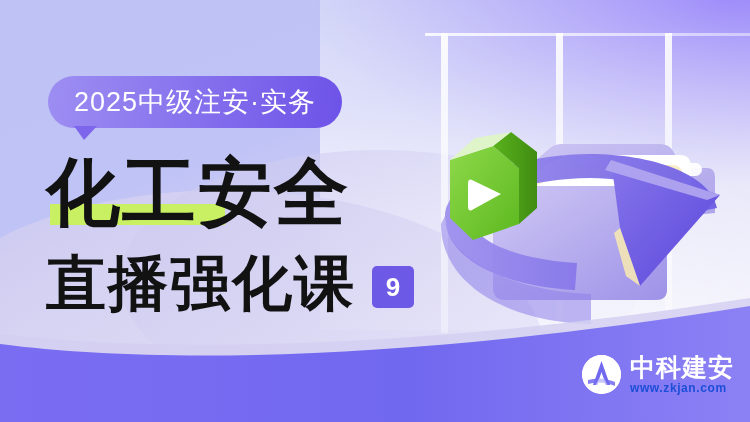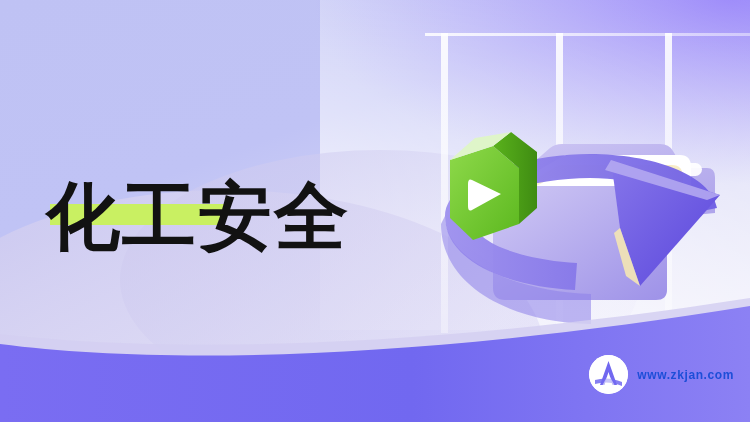--- a/index.html
+++ b/index.html
@@ -87,21 +87,21 @@
   .title-line {
     position:relative;
     font-family:"DejaVu Sans", sans-serif;
     font-weight:bold;
     color:#121212;
     letter-spacing:2px;
     line-height:1;
     white-space:nowrap;
     z-index:3;
   }
-  .title-line.l1 { font-size:74px;margin-top:24px; }
+  .title-line.l1 { font-size:74px; }
   .title-line.l2 { font-size:60px; margin-top:24px; }
   .hl-bar {
     position:absolute;
     left:4px; top:49px;
     width:175px; height:21px;
     background:#c9f062;
     z-index:1;
   }
   .num-badge {
     width:42px; height:42px;
@@ -238,35 +238,44 @@
           <stop offset="0" stop-color="#7a6df2"></stop>
           <stop offset="55%" stop-color="#7168f0"></stop>
           <stop offset="100%" stop-color="#8c81f4"></stop>
         </linearGradient>
       </defs>
       <path d="M0 42 C170 62 430 56 750 6 L750 130 L0 130 Z" fill="#d3cff1" opacity=".85"></path>
       <path d="M0 52 C170 74 430 66 750 14 L750 130 L0 130 Z" fill="url(#gWave)"></path>
     </svg>
   </div>
 
+  <div class="pill-wrap">
+    <div class="pill">2025中级注安·实务</div>
+    <div class="pill-tail"></div>
+  </div>
 
   <div class="headline">
     <div class="title-row">
       <div class="hl-bar"></div>
       <div class="title-line l1">化工安全</div>
+    </div>
+    <div class="title-row">
+      <div class="title-line l2">直播强化课</div>
+      <div class="num-badge">9</div>
     </div>
   </div>
 
   <div class="logo">
     <div class="logo-mark">
       <svg width="39" height="39" viewBox="0 0 39 39" xmlns="http://www.w3.org/2000/svg">
         <circle cx="19.5" cy="19.5" r="19.5" fill="#ffffff"></circle>
         <path d="M19.5 6 L28 30 L23.5 30 L19.5 17 L15.5 30 L11 30 Z" fill="#7168f0"></path>
         <path d="M6 25 Q19 21 33 27 L33 31 Q19 25 6 29 Z" fill="#7168f0" opacity=".85"></path>
         <path d="M19.5 19 L26 31 L13 31 Z" fill="#ffffff" opacity=".55"></path>
       </svg>
     </div>
     <div class="logo-text">
+      <div class="logo-cn">中科建安</div>
       <div class="logo-url">www.zkjan.com</div>
     </div>
   </div>
 
 </div>
 
 </body></html>

